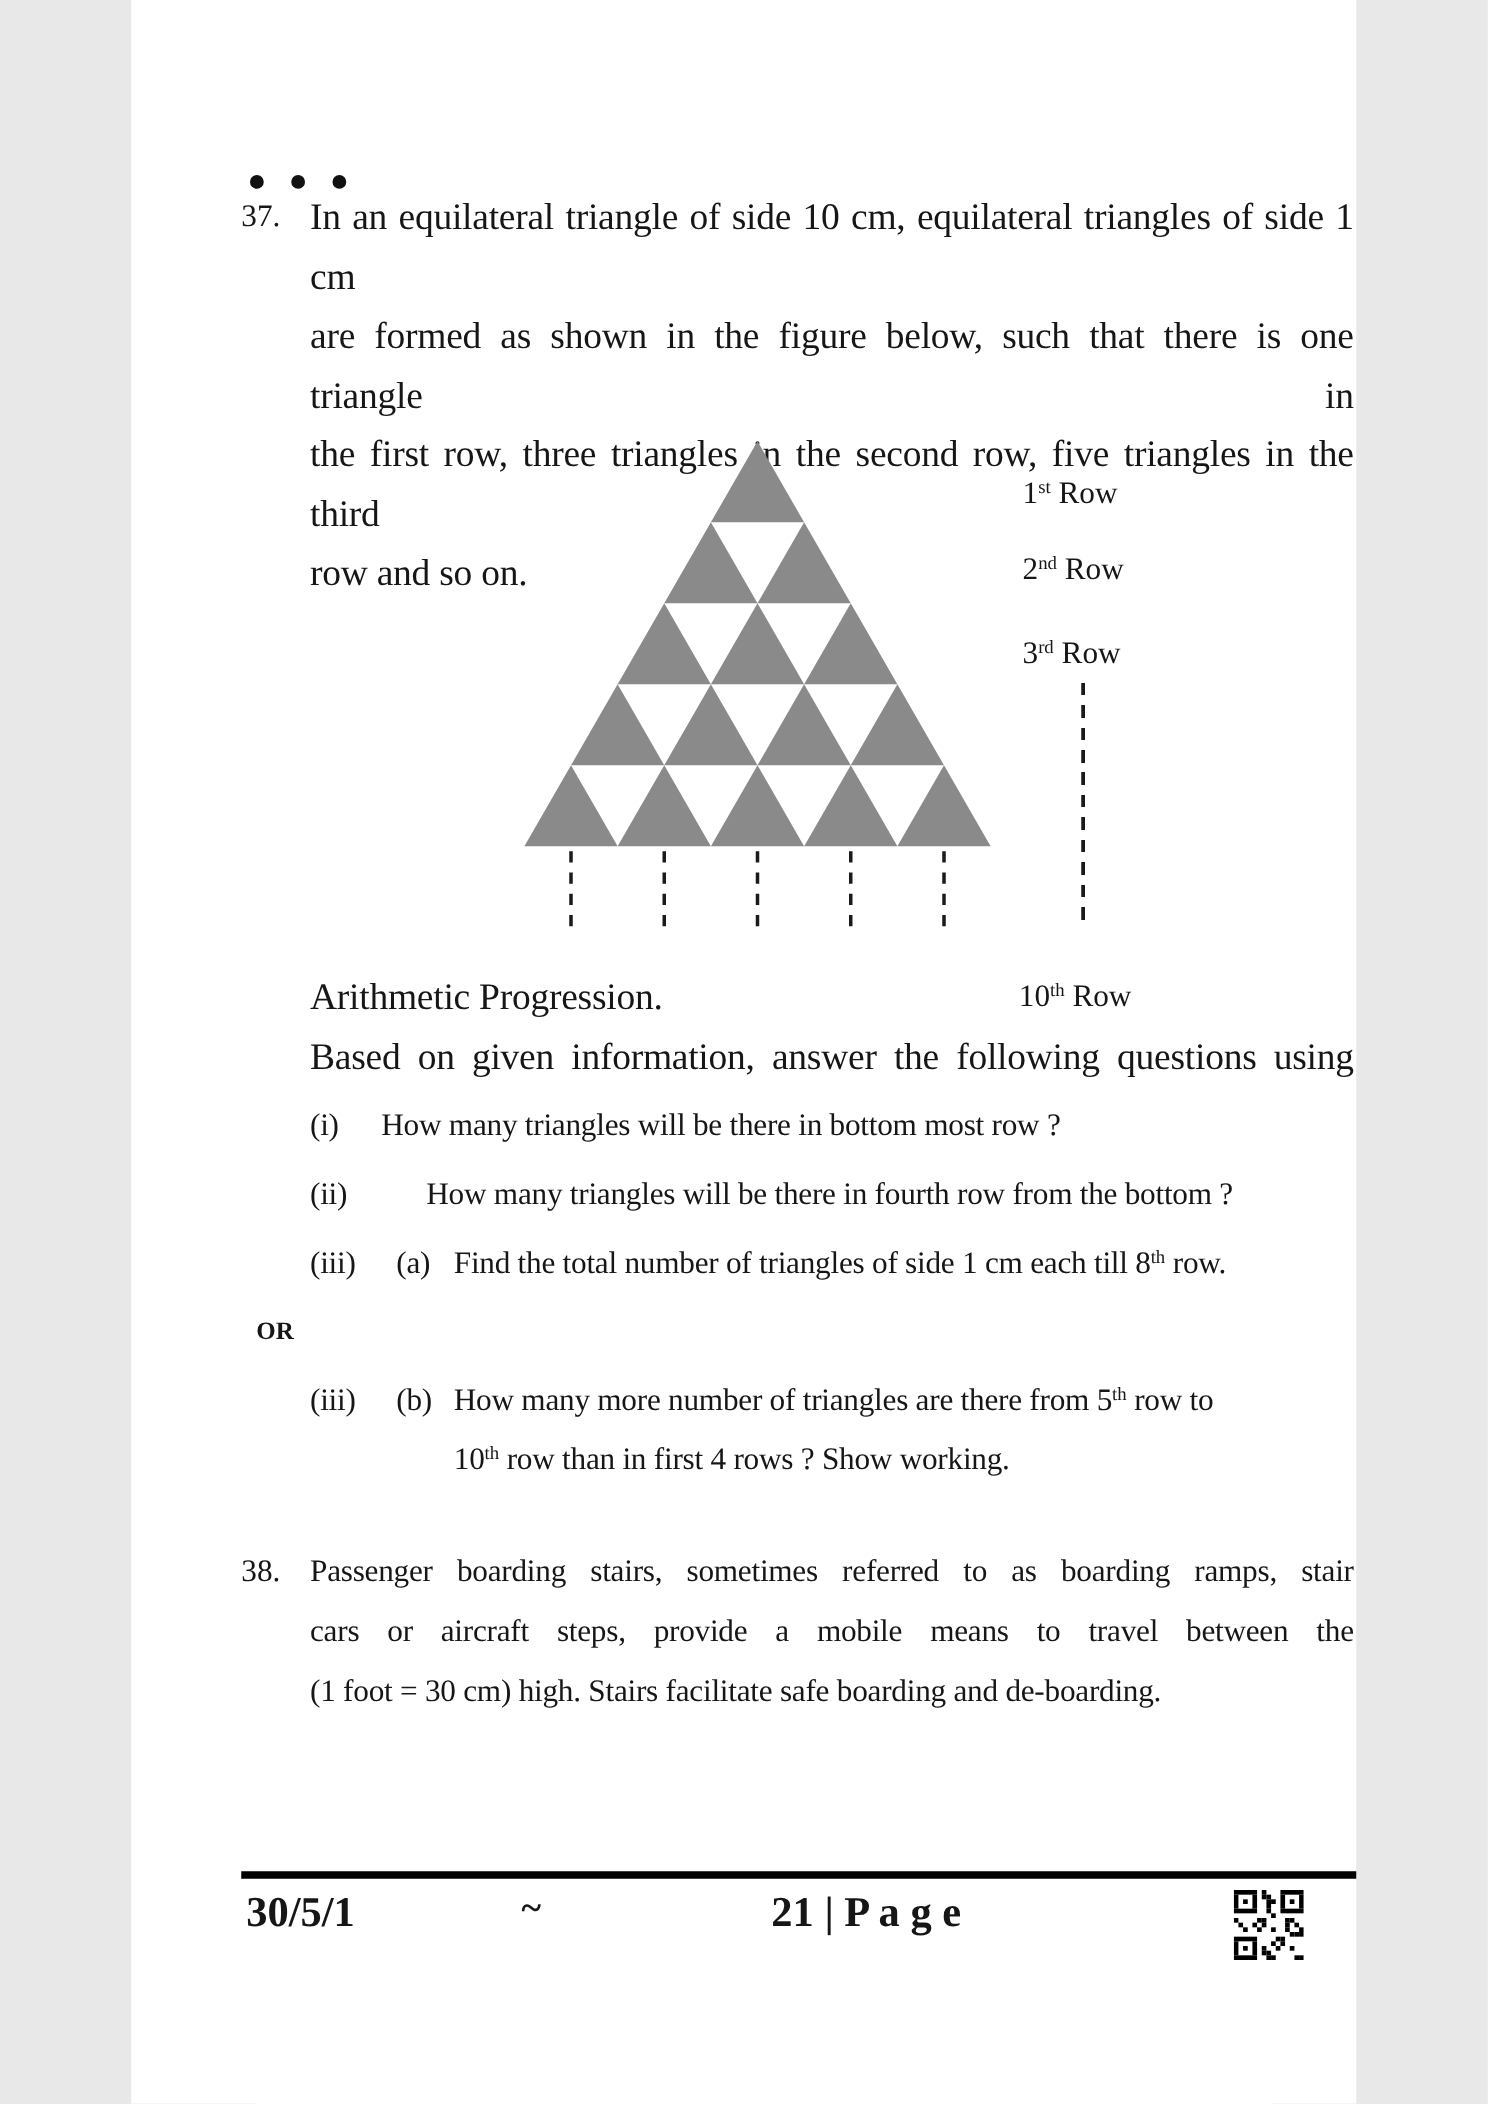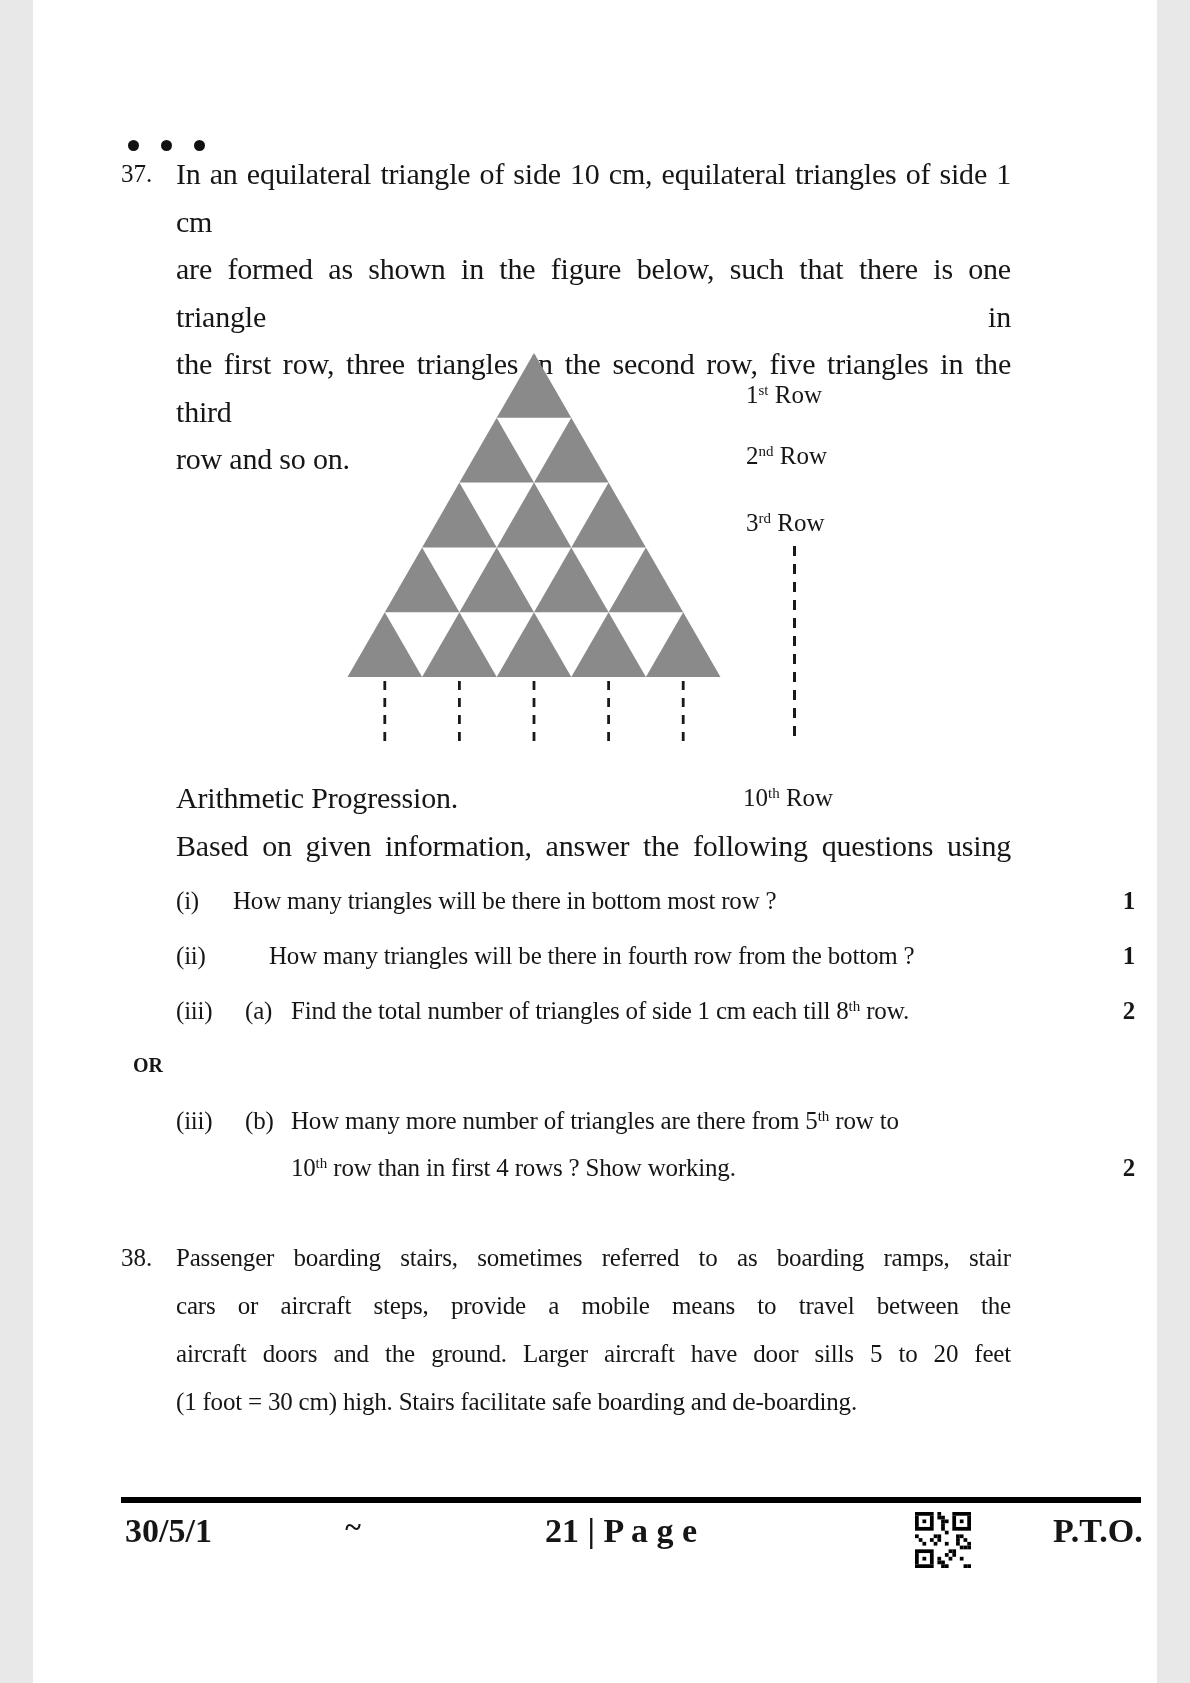--- a/index.html
+++ b/index.html
@@ -1,17 +1,17 @@
 <!DOCTYPE html>
 <html><head>
 <meta charset="utf-8">
 <style>
   html,body{margin:0;padding:0;background:#e8e8e8;}
   .page{
-    position:relative;width:1124px;height:1683px;margin:0 auto;
+    position:relative;width:980px;height:1683px;margin:0 auto;
     background:#ffffff;color:#161616;
     font-family:"Liberation Serif","DejaVu Serif",serif;
     overflow:hidden;
   }
   .abs{position:absolute;}
   .line{font-size:30px;line-height:47.5px;letter-spacing:-0.2px;white-space:normal;}
   .jl{text-align:justify;text-align-last:justify;}
   sup{font-size:15px;vertical-align:8px;line-height:0;letter-spacing:0;}
   .dots{display:flex;align-items:center;}
   .dot{width:11px;height:11px;border-radius:50%;background:#111;margin-right:22px;display:inline-block;}
@@ -108,21 +108,20 @@
   </div>
   <div class="abs part" style="top:1144px;">
     <span style="left:258px;">10<sup>th</sup> row than in first 4 rows ? Show working.</span>
     <span class="pmark">2</span>
   </div>
 
   <div class="abs qnum" style="left:88px;top:1234px;line-height:48px;">38.</div>
   <div class="abs" style="left:143px;top:1234px;width:835px;">
       <div class="q38line jl">Passenger boarding stairs, sometimes referred to as boarding ramps, stair</div>
       <div class="q38line jl">cars or aircraft steps, provide a mobile means to travel between the</div>
-      <div class="q38line jl">aircraft doors and the ground. Larger aircraft have door sills 5 to 20 feet</div>
       <div class="q38line ">(1 foot = 30 cm) high. Stairs facilitate safe boarding and de-boarding.</div>
     </div>
 
   <div class="abs rule" style="left:88px;top:1497px;width:1020px;height:6px;"></div>
 
   <div class="abs footer-item" style="left:92px;top:1514px;">30/5/1</div>
   <div class="abs footer-item" style="left:298px;top:1510px;width:44px;text-align:center;font-size:30px;">~</div>
   <div class="abs footer-item" style="left:450px;top:1514px;width:276px;text-align:center;">21 | P a g e</div>
 
   <svg id="qr-svg" class="abs" style="left:882px;top:1512px;" width="56" height="56" viewBox="0 0 15 15">

